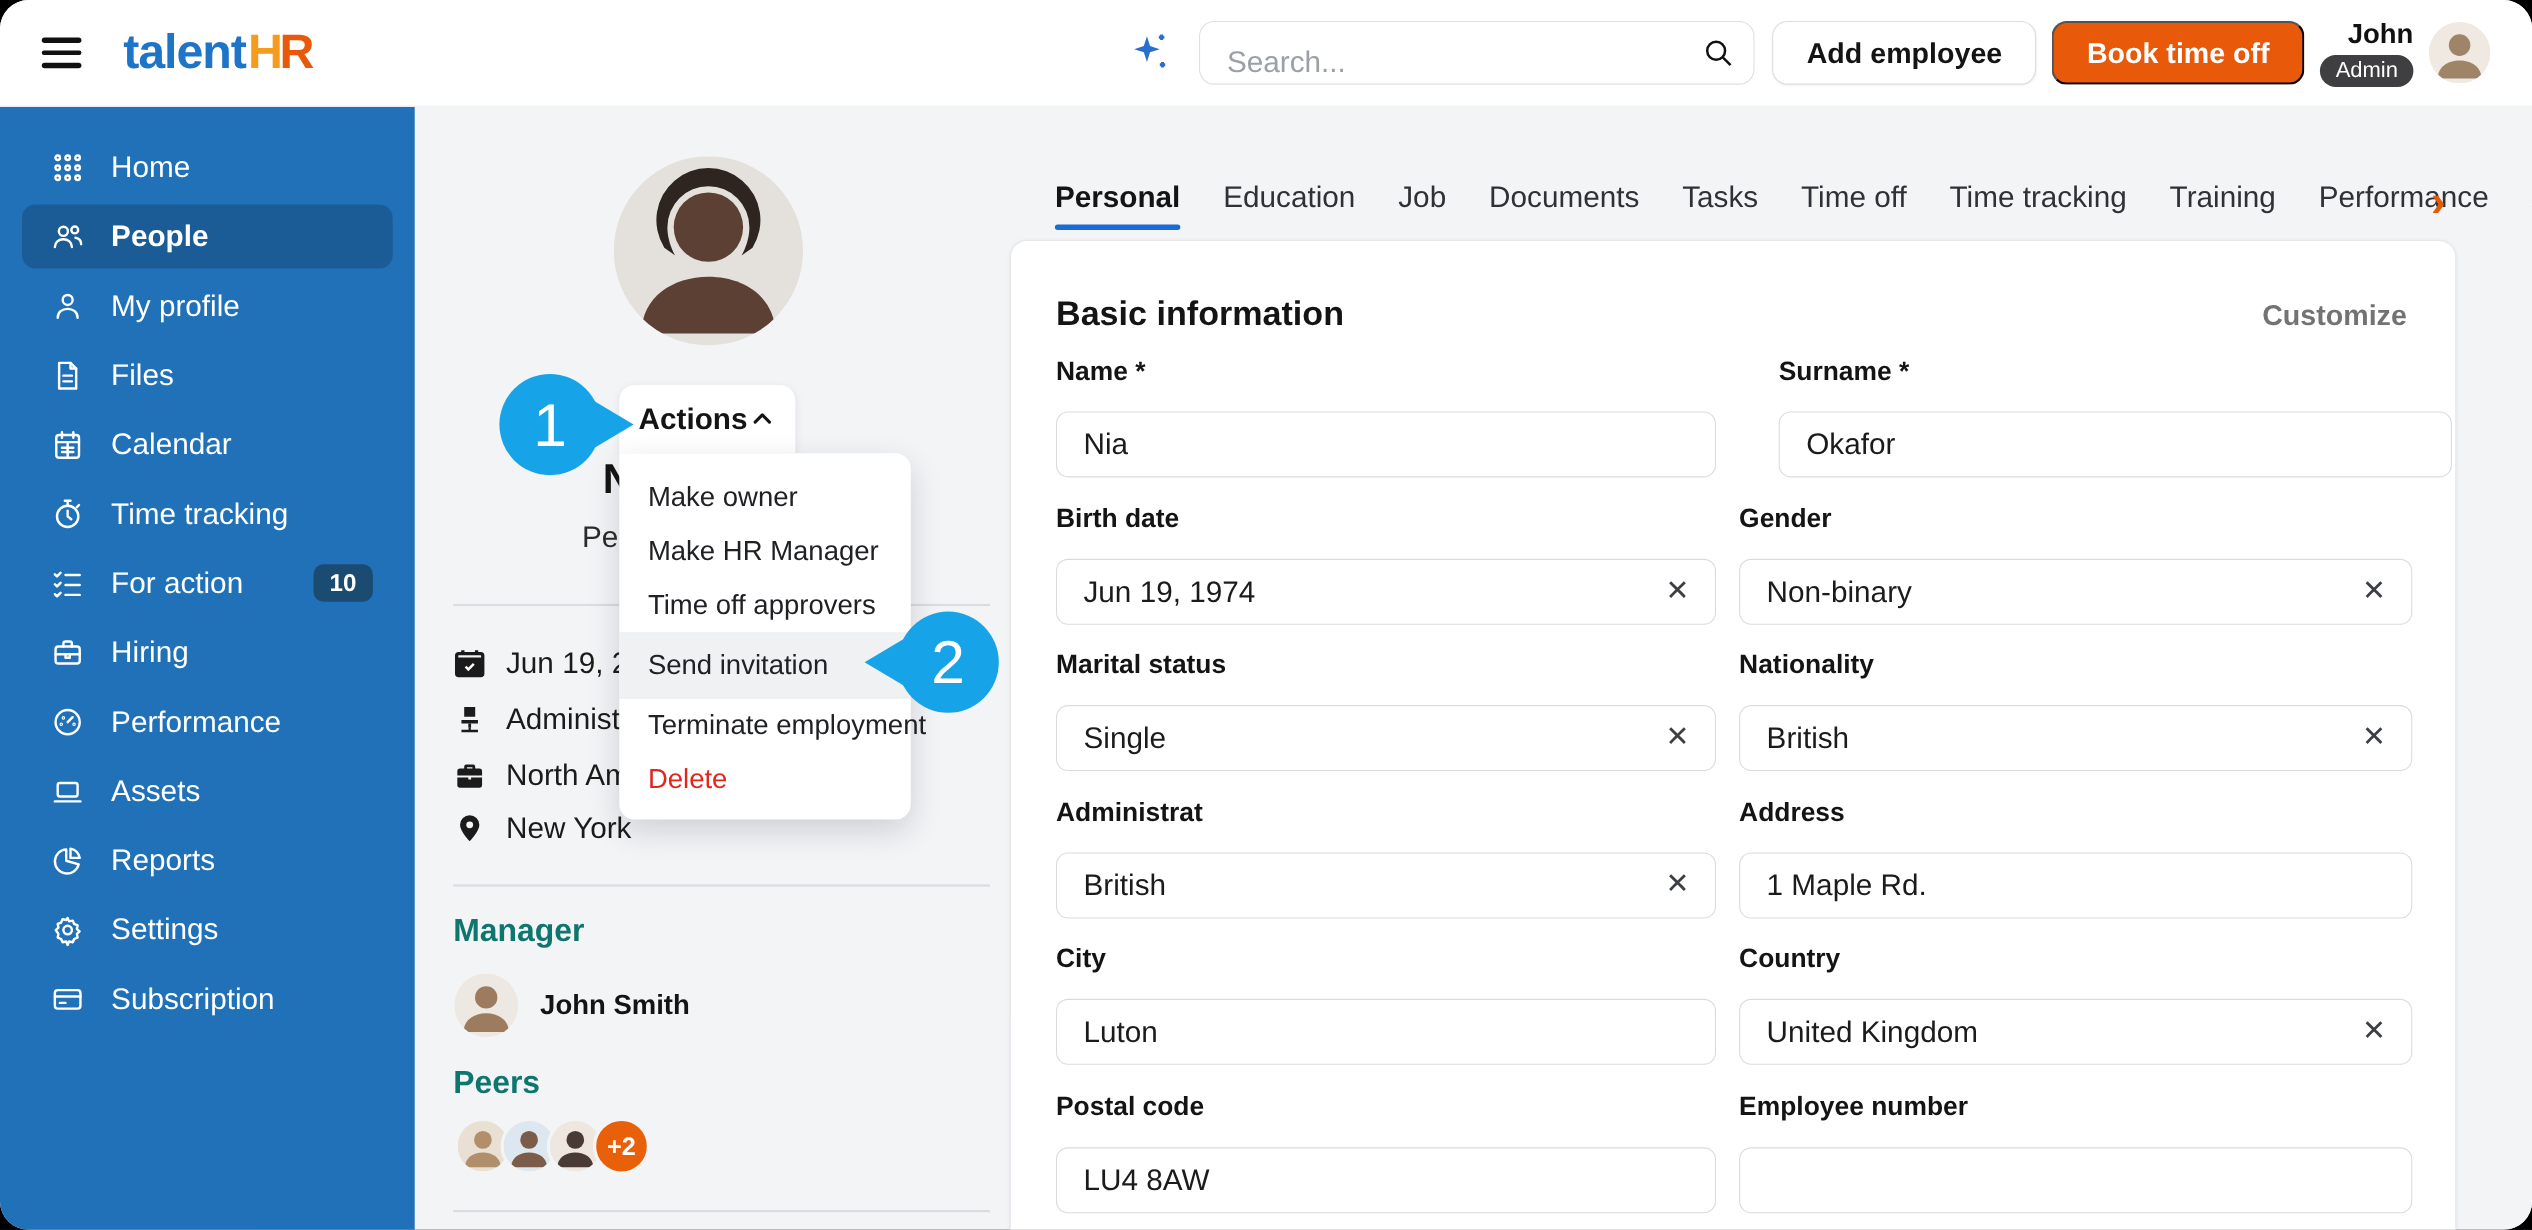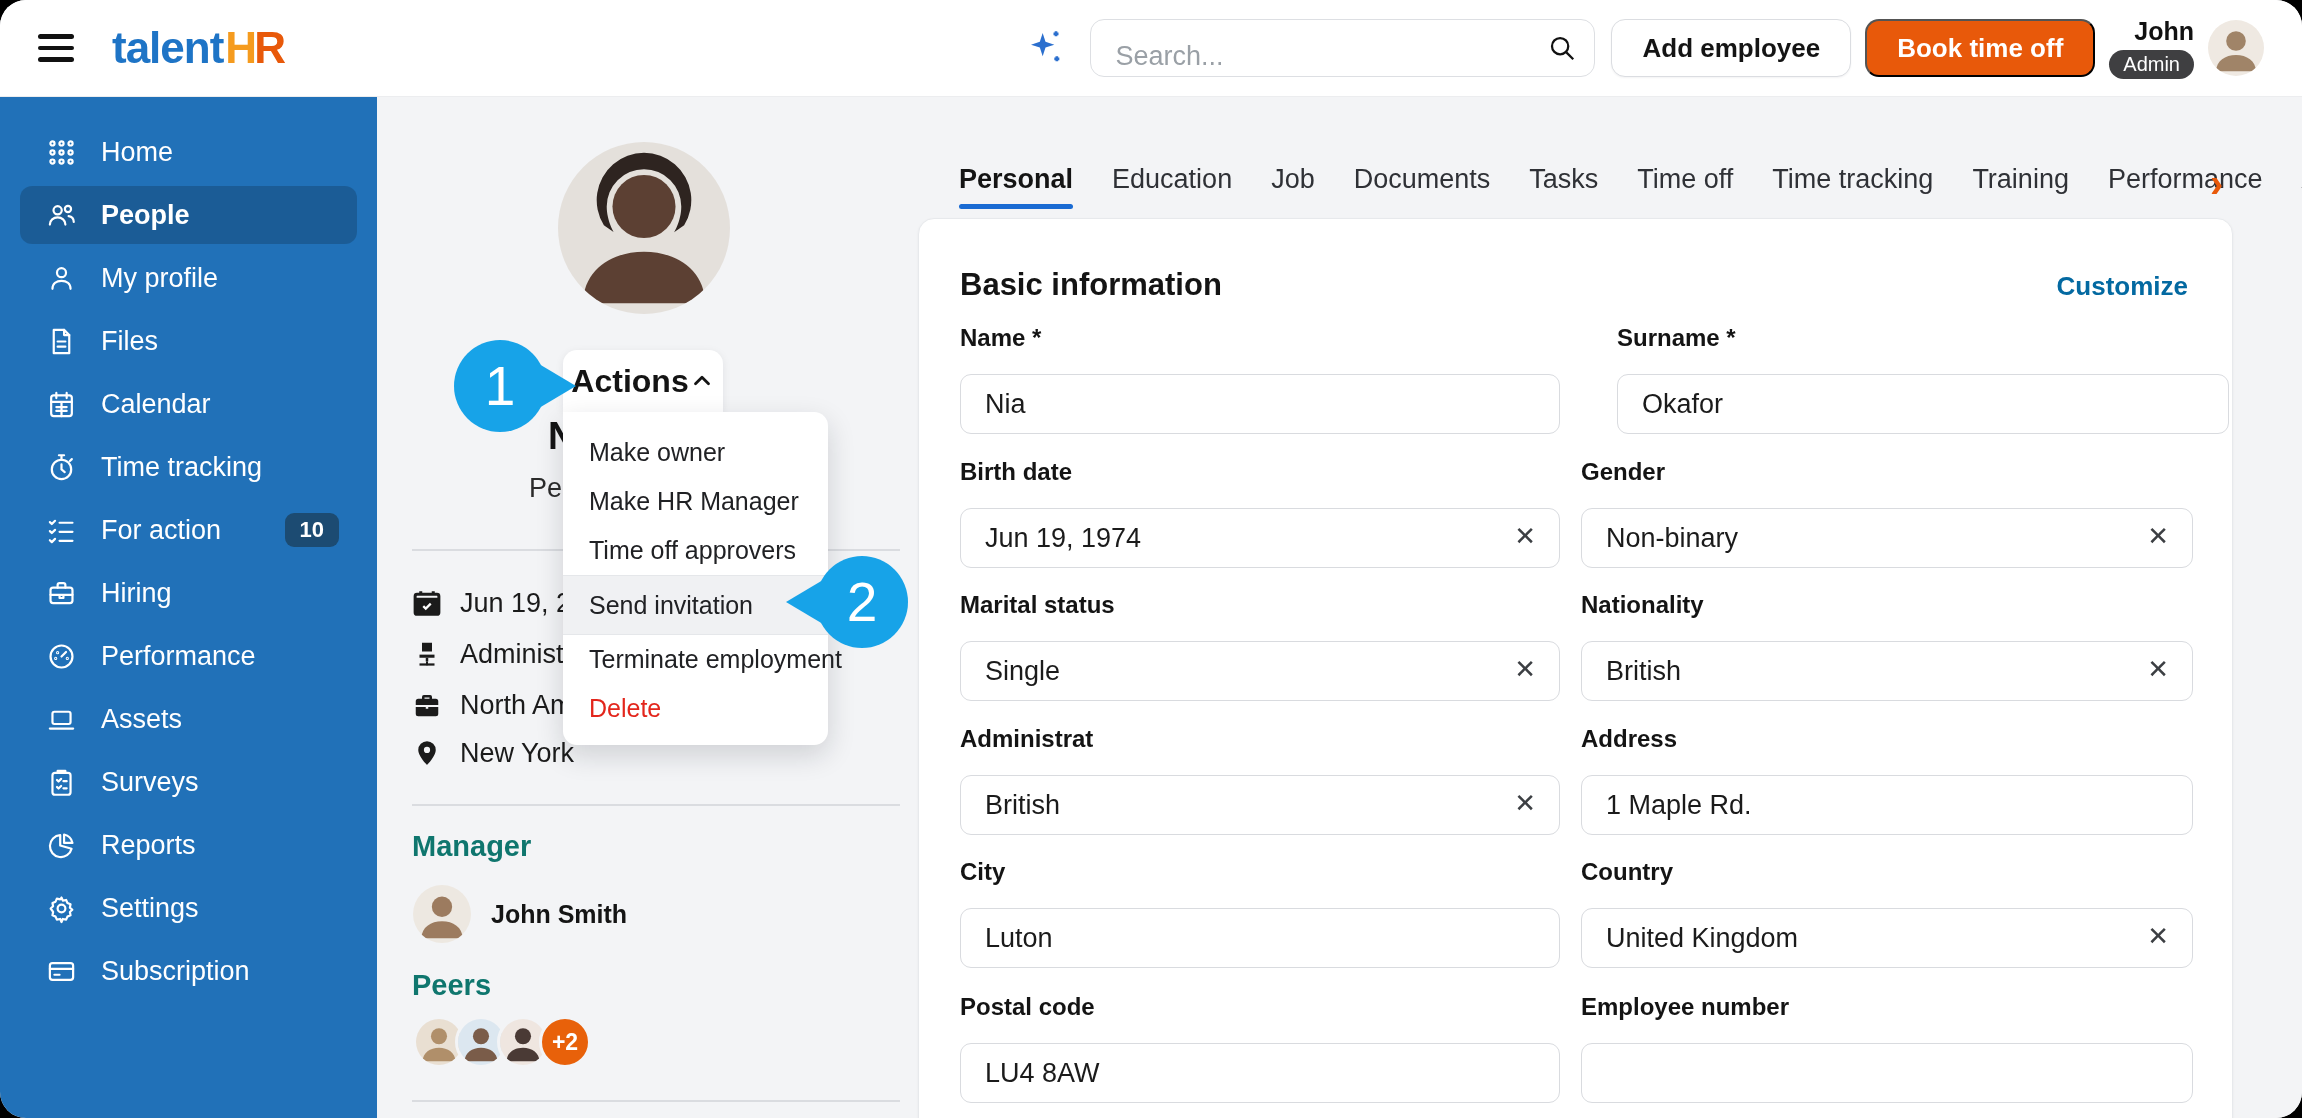--- a/index.html
+++ b/index.html
@@ -65,21 +65,21 @@
   .peers { position:absolute; left:36px; top:919px; display:flex; }
   .peer { width:52px; height:52px; border-radius:50%; border:3px solid #F3F4F6; margin-left:-10px; overflow:hidden; }
   .peer:first-child { margin-left:0; }
   .peer-more { width:52px; height:52px; border-radius:50%; border:3px solid #F3F4F6; margin-left:-10px;
                background:#E8610A; color:#fff; font-size:23px; font-weight:bold;
                display:flex; align-items:center; justify-content:center; }
 
   
   .actions-btn { position:absolute; left:186px; top:253px; width:160px; height:62px; background:#fff;
                  border-radius:14px 14px 0 0; display:flex; align-items:center; justify-content:center; 
-                 font-size:32px; font-weight:bold; color:#141414; z-index:40; cursor:pointer;
+                 font-size:27px; font-weight:bold; color:#141414; z-index:40; cursor:pointer;
                  box-shadow:0 2px 8px rgba(16,24,40,.08); }
   .menu { position:absolute; left:186px; top:315px; width:265px; background:#fff; border-radius:0 14px 14px 14px;
           box-shadow:0 10px 28px rgba(16,24,40,.16); z-index:40; padding:16px 0 12px 0; }
   .menu-item { height:49px; display:flex; align-items:center; padding:0 26px; font-size:25px; color:#202124; cursor:pointer; white-space:nowrap; }
   .menu-item.danger { color:#E3261C; }
   .menu-sep { height:1px; background:#E5E7EA; }
   .menu-item.hl { height:58px; background:#F0F1F3; }
 
   
   .callout { position:absolute; width:92px; height:92px; border-radius:50%; background:#17A3E8; color:#fff;
@@ -93,21 +93,21 @@
   .tabs { position:absolute; left:582px; top:62px; display:flex; gap:39px; align-items:flex-end; height:50px; }
   .tab { font-size:27px; color:#2F3136; padding-bottom:14px; cursor:pointer; white-space:nowrap; position:relative; }
   .tab.active { font-weight:bold; color:#141414; }
   .tab.active::after { content:""; position:absolute; left:0; right:0; bottom:0; height:5px; background:#1A6BD3; border-radius:3px; }
   .tab-chevron { position:absolute; left:1833px; top:66px; color:#E8590A; font-size:40px; font-weight:bold; cursor:pointer; line-height:1; }
 
   
   .card { position:absolute; left:541px; top:121px; width:1315px; height:960px; background:#fff;
           border:1px solid #E7E9EC; border-radius:16px; box-shadow:0 1px 3px rgba(16,24,40,.05); }
   .card-title { position:absolute; left:41px; top:48px; font-size:31px; font-weight:bold; color:#141414; }
-  .customize { position:absolute; right:44px; top:52px; font-size:26px; font-weight:bold; color:#0369a1; cursor:pointer; }
+  .customize { position:absolute; right:44px; top:52px; font-size:26px; font-weight:bold; color:#737373; cursor:pointer; }
   .fld { position:absolute; }
   .fld .lbl { font-size:24px; font-weight:bold; color:#141414; margin-bottom:22px; white-space:nowrap; }
   .fld .inp { position:relative; }
   .fld input { width:100%; height:60px; border:1.5px solid #D9DBDF; border-radius:11px; padding:0 64px 0 24px;
                font-size:27px; color:#1B1B1B; outline:none; font-family:"Liberation Sans", sans-serif; background:#fff; }
   .fld .clear { position:absolute; right:24px; top:15px; font-size:26px; color:#3C3F43; cursor:pointer; line-height:1; }
 </style>
 </head>
 <body>
 
@@ -233,27 +233,20 @@
             <circle cx="16.5" cy="13.5" r=".4"></circle>
           </svg></span>
       <span>Performance</span>
     </div>
     <div class="side-item">
       <span class="ic"><svg viewBox="0 0 24 24">
             <rect x="5" y="6" width="14" height="9.5" rx="1.5"></rect>
             <path d="M3 19h18"></path>
           </svg></span>
       <span>Assets</span>
-    </div>
-    <div class="side-item">
-      <span class="ic"><svg viewBox="0 0 24 24">
-            <rect x="5" y="4.5" width="14" height="17" rx="2"></rect>
-            <path d="M9 4.5V3h6v1.5M8.5 10l1.2 1.2 2-2M13.5 11h2.5M8.5 15.5l1.2 1.2 2-2M13.5 16.5h2.5"></path>
-          </svg></span>
-      <span>Surveys</span>
     </div>
     <div class="side-item">
       <span class="ic"><svg viewBox="0 0 24 24">
             <path d="M11 4a8.5 8.5 0 108.8 10.5L11 12z"></path>
             <path d="M14 3.5a8.5 8.5 0 016.5 6.5L14 10z"></path>
           </svg></span>
       <span>Reports</span>
     </div>
     <div class="side-item">
       <span class="ic"><svg viewBox="0 0 24 24">

